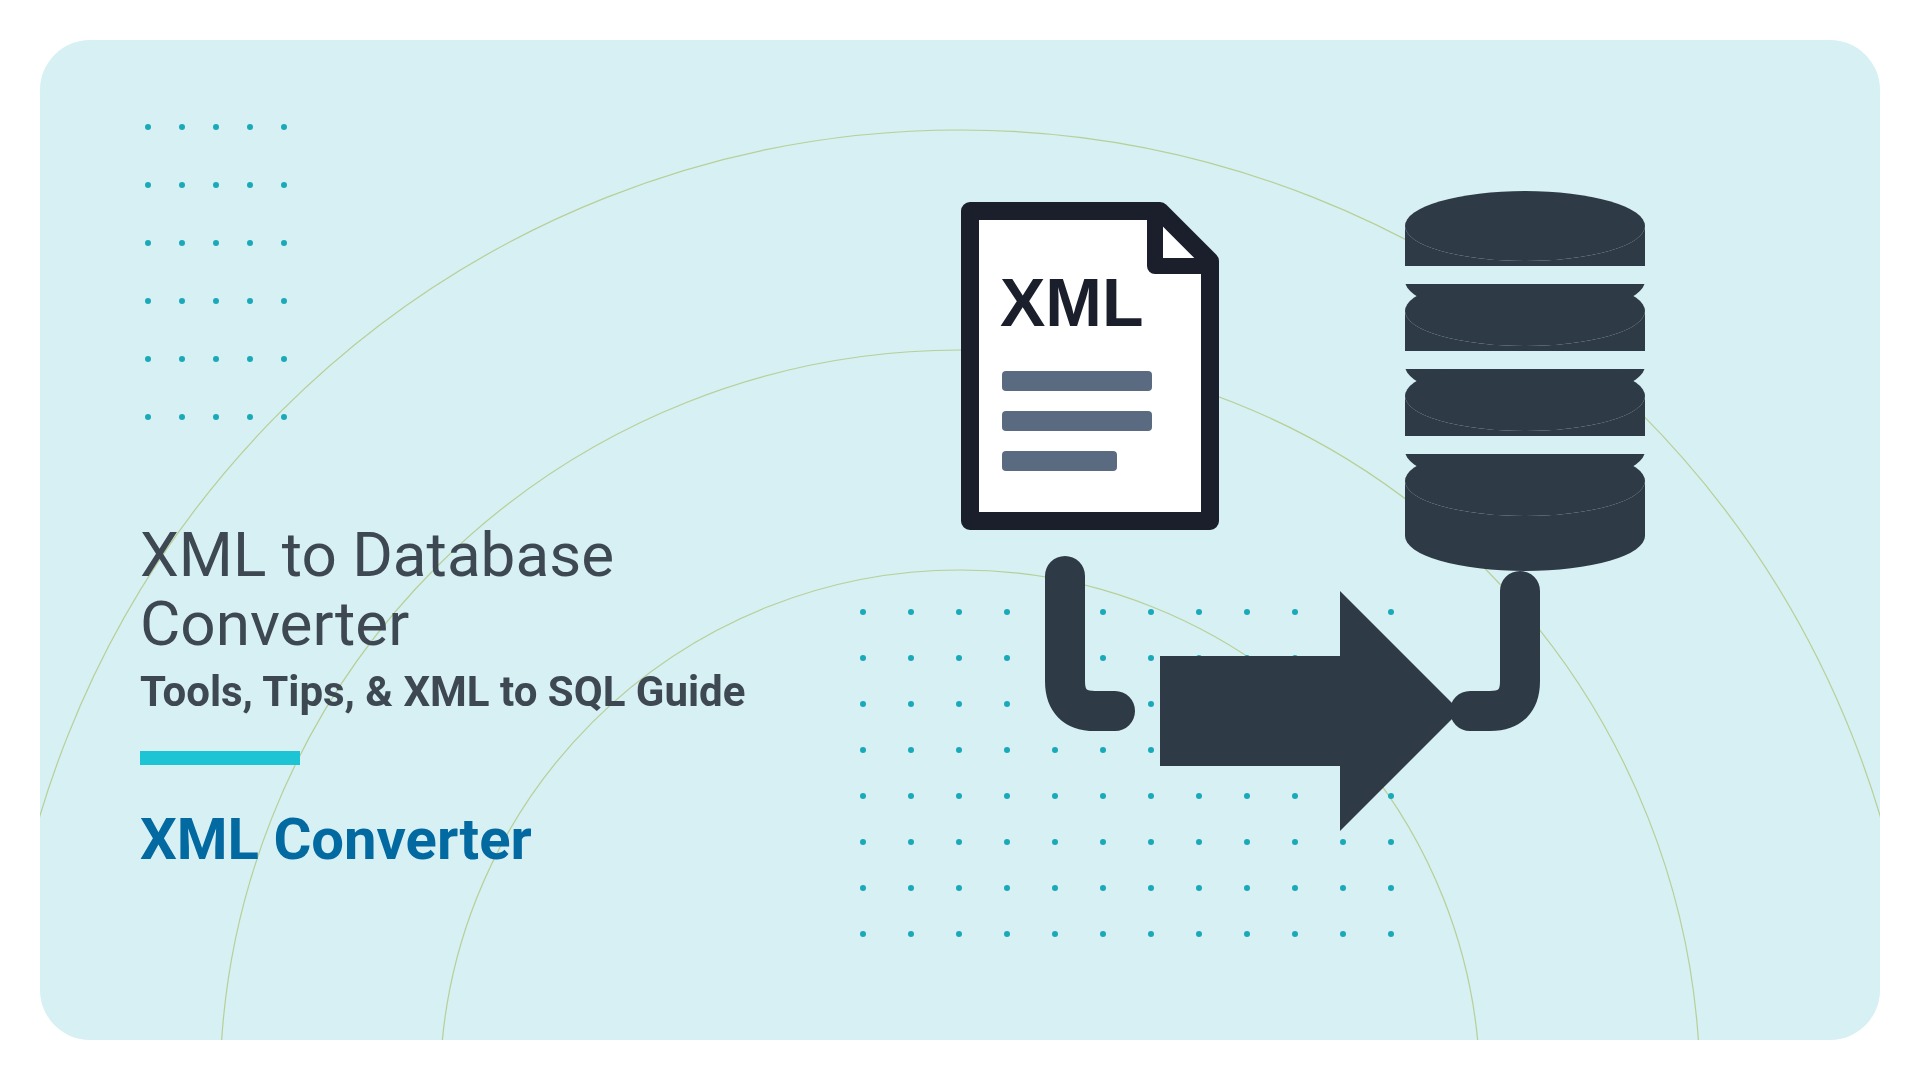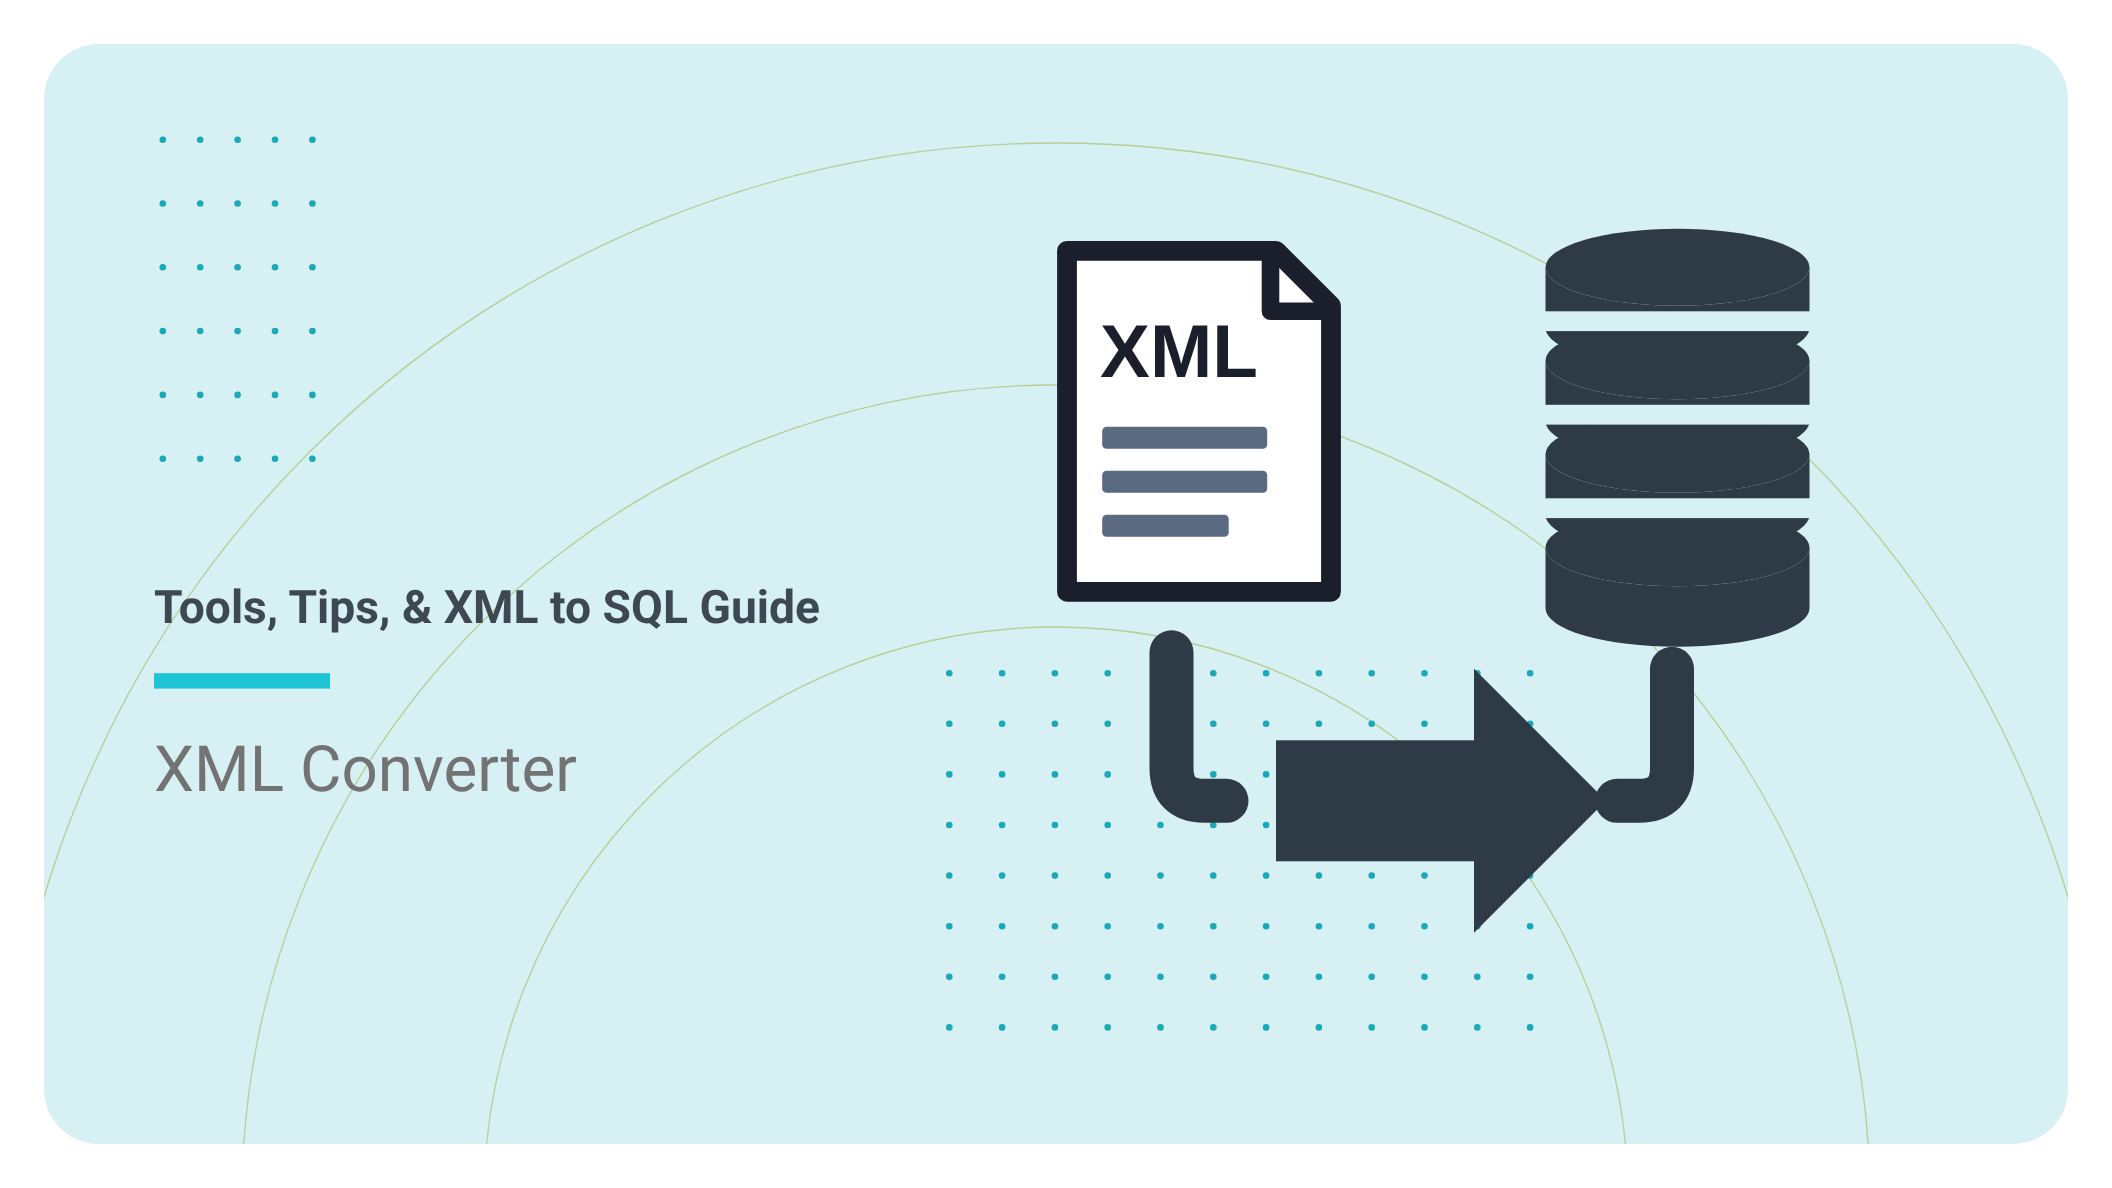--- a/index.html
+++ b/index.html
@@ -64,27 +64,27 @@
     margin-top: 8px;
   }
   .accent-bar {
     width: 160px;
     height: 14px;
     background: #1cc4d4;
     margin-top: 35px;
   }
   .brand {
     font-size: 58px;
-    font-weight: 400;
-    color: #737373;
+    font-weight: 700;
+    color: #0369a1;
     margin-top: 40px;
   }
   .illustration {
     position: absolute;
-    top: 168px;
+    top: 151px;
     left: 890px;
     width: 740px;
     height: 700px;
   }
   .illustration svg { overflow: visible; }
 </style>
 </head>
 <body>
 
 <div class="card">
@@ -109,20 +109,24 @@
     <div class="dot-row"><span class="dot"></span><span class="dot"></span><span class="dot"></span><span class="dot"></span><span class="dot"></span><span class="dot"></span><span class="dot"></span><span class="dot"></span><span class="dot"></span><span class="dot"></span><span class="dot"></span><span class="dot"></span></div>
     <div class="dot-row"><span class="dot"></span><span class="dot"></span><span class="dot"></span><span class="dot"></span><span class="dot"></span><span class="dot"></span><span class="dot"></span><span class="dot"></span><span class="dot"></span><span class="dot"></span><span class="dot"></span><span class="dot"></span></div>
     <div class="dot-row"><span class="dot"></span><span class="dot"></span><span class="dot"></span><span class="dot"></span><span class="dot"></span><span class="dot"></span><span class="dot"></span><span class="dot"></span><span class="dot"></span><span class="dot"></span><span class="dot"></span><span class="dot"></span></div>
     <div class="dot-row"><span class="dot"></span><span class="dot"></span><span class="dot"></span><span class="dot"></span><span class="dot"></span><span class="dot"></span><span class="dot"></span><span class="dot"></span><span class="dot"></span><span class="dot"></span><span class="dot"></span><span class="dot"></span></div>
     <div class="dot-row"><span class="dot"></span><span class="dot"></span><span class="dot"></span><span class="dot"></span><span class="dot"></span><span class="dot"></span><span class="dot"></span><span class="dot"></span><span class="dot"></span><span class="dot"></span><span class="dot"></span><span class="dot"></span></div>
     <div class="dot-row"><span class="dot"></span><span class="dot"></span><span class="dot"></span><span class="dot"></span><span class="dot"></span><span class="dot"></span><span class="dot"></span><span class="dot"></span><span class="dot"></span><span class="dot"></span><span class="dot"></span><span class="dot"></span></div>
     <div class="dot-row"><span class="dot"></span><span class="dot"></span><span class="dot"></span><span class="dot"></span><span class="dot"></span><span class="dot"></span><span class="dot"></span><span class="dot"></span><span class="dot"></span><span class="dot"></span><span class="dot"></span><span class="dot"></span></div>
   </div>
 
   <div class="text-block">
+    <div class="title">
+      <span>XML to Database</span><br>
+      <span>Converter</span>
+    </div>
     <div class="subtitle">Tools, Tips, &amp; XML to SQL Guide</div>
     <div class="accent-bar"></div>
     <div class="brand">XML Converter</div>
   </div>
 
   <div class="illustration">
     <svg viewBox="0 0 740 700" width="740" height="700">
 
       <g>
         <path d="M 40 20 L 230 20 L 280 70 L 280 330 L 40 330 Z" fill="#ffffff" stroke="#1a1f2b" stroke-width="18" stroke-linejoin="round"></path>

